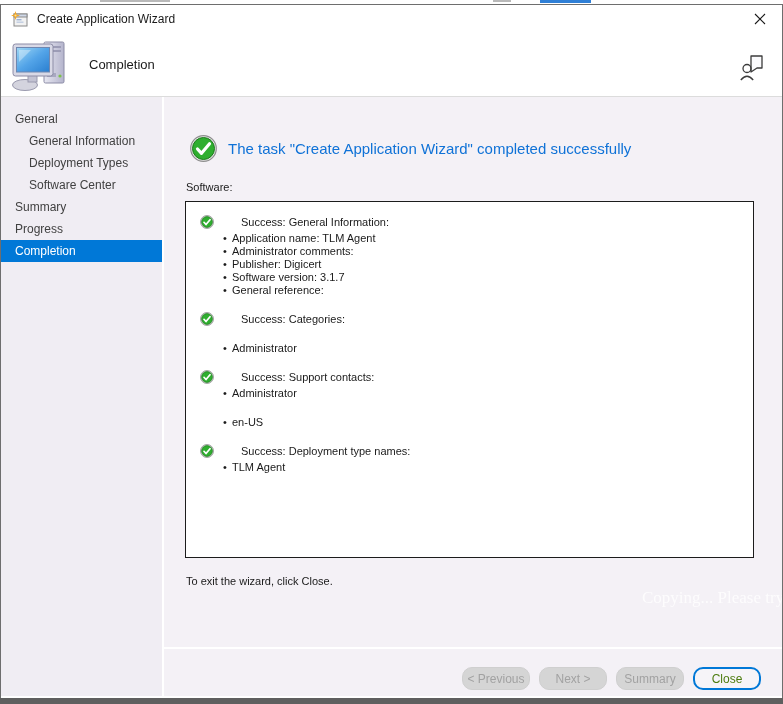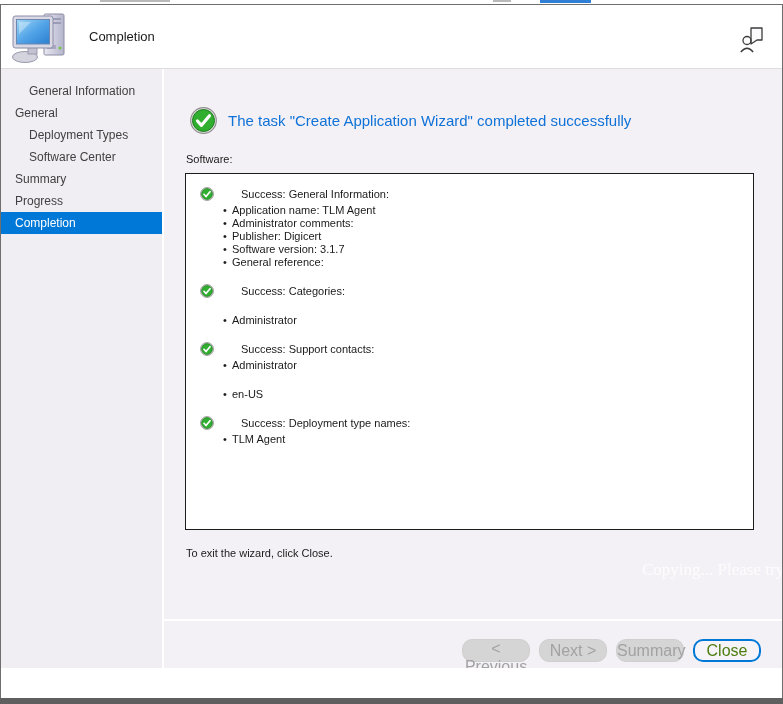--- a/index.html
+++ b/index.html
@@ -60,37 +60,55 @@
   .bullet { width:9px; flex:none; color:#1a1a1a; }
 
   .exit-hint { position:absolute; left:22px; top:478px; font-size:11px; color:#1a1a1a; }
 
   .watermark { position:absolute; left:478px; top:491px; width:200px; white-space:nowrap;
                font-family:"Liberation Serif", serif; font-size:17px; color:rgba(255,255,255,0.8); }
 
   .footer-sep { position:absolute; left:0; right:0; top:550px; height:2px; background:#ffffff; }
 
   .footer { position:absolute; top:570px; right:21px; display:flex; gap:9px; }
-  .wiz-btn { width:68px; height:23px; font-family:"Liberation Sans", sans-serif; font-size:16px;border-radius:10px; }
+  .wiz-btn { width:68px; height:23px; font-family:"Liberation Sans", sans-serif; font-size:12px;border-radius:10px; }
   .wiz-btn.disabled { background:#d5d5d5; border:1px solid #cfcfcf; color:#a2a2a2; }
   .wiz-btn.enabled { background:#f6f4f8; border:2px solid #0078d7; color:#4d7c0f; cursor:pointer; }
 </style>
 </head>
 <body>
 
 <div class="screen">
 
   <div class="bg-strip">
     <div class="frag" style="left:100px; width:70px;"></div>
     <div class="frag" style="left:493px; width:18px;"></div>
     <div class="blue-bar"></div>
   </div>
 
   <div class="dialog">
 
+    <div class="titlebar">
+      <span class="title-icon">
+        <svg viewBox="0 0 17 17" width="17" height="17">
+          <rect x="3" y="3" width="13" height="12" fill="#f2f2f2" stroke="#8a8a8a"></rect>
+          <rect x="3" y="3" width="13" height="3" fill="#cfd8e8" stroke="#8a8a8a"></rect>
+          <rect x="5.5" y="8" width="5" height="1.4" fill="#9db3d6"></rect>
+          <rect x="5.5" y="10.5" width="7" height="1.4" fill="#c0cde2"></rect>
+          <path d="M4.5 0 L5.6 3.4 L9 4.5 L5.6 5.6 L4.5 9 L3.4 5.6 L0 4.5 L3.4 3.4 Z" fill="#f5a623"></path>
+          <circle cx="4.5" cy="4.5" r="1.1" fill="#ffe28a"></circle>
+        </svg>
+      </span>
+      <span class="title-text">Create Application Wizard</span>
+      <span class="close-btn">
+        <svg viewBox="0 0 12 12" width="12" height="12">
+          <path d="M1 1 L11 11 M11 1 L1 11" stroke="#1a1a1a" stroke-width="1.1" fill="none"></path>
+        </svg>
+      </span>
+    </div>
 
     <div class="header">
       <span class="computer-icon">
         <svg viewBox="0 0 58 52" width="58" height="52">
           <defs>
             <linearGradient id="scr" x1="0" y1="0" x2="1" y2="1">
               <stop offset="0" stop-color="#9fd8f5"></stop>
                 <stop offset="0.5" stop-color="#53a4e8"></stop>
                 <stop offset="1" stop-color="#2a7fd0"></stop>
             </linearGradient>
@@ -117,22 +135,22 @@
           <path d="M11 3 L22 3 L22 15 L17 15 L11 19 Z" fill="#fbfbfd" stroke="#3c3c3c" stroke-width="1.3" stroke-linejoin="round"></path>
           <circle cx="7" cy="15.5" r="4" fill="none" stroke="#3c3c3c" stroke-width="1.3"></circle>
           <path d="M0.8 27 Q7 19.5 13.2 27" fill="none" stroke="#3c3c3c" stroke-width="1.3"></path>
         </svg>
       </span>
     </div>
 
     <div class="body">
 
       <div class="sidebar" id="sidebar">
+          <div class="side-item lvl0">General</div>
           <div class="side-item lvl1">General Information</div>
-          <div class="side-item lvl0">General</div>
           <div class="side-item lvl1">Deployment Types</div>
           <div class="side-item lvl1">Software Center</div>
           <div class="side-item lvl0">Summary</div>
           <div class="side-item lvl0">Progress</div>
           <div class="side-item lvl0 active">Completion</div>
         </div>
 
       <div class="content">
 
         <div class="status-row">

